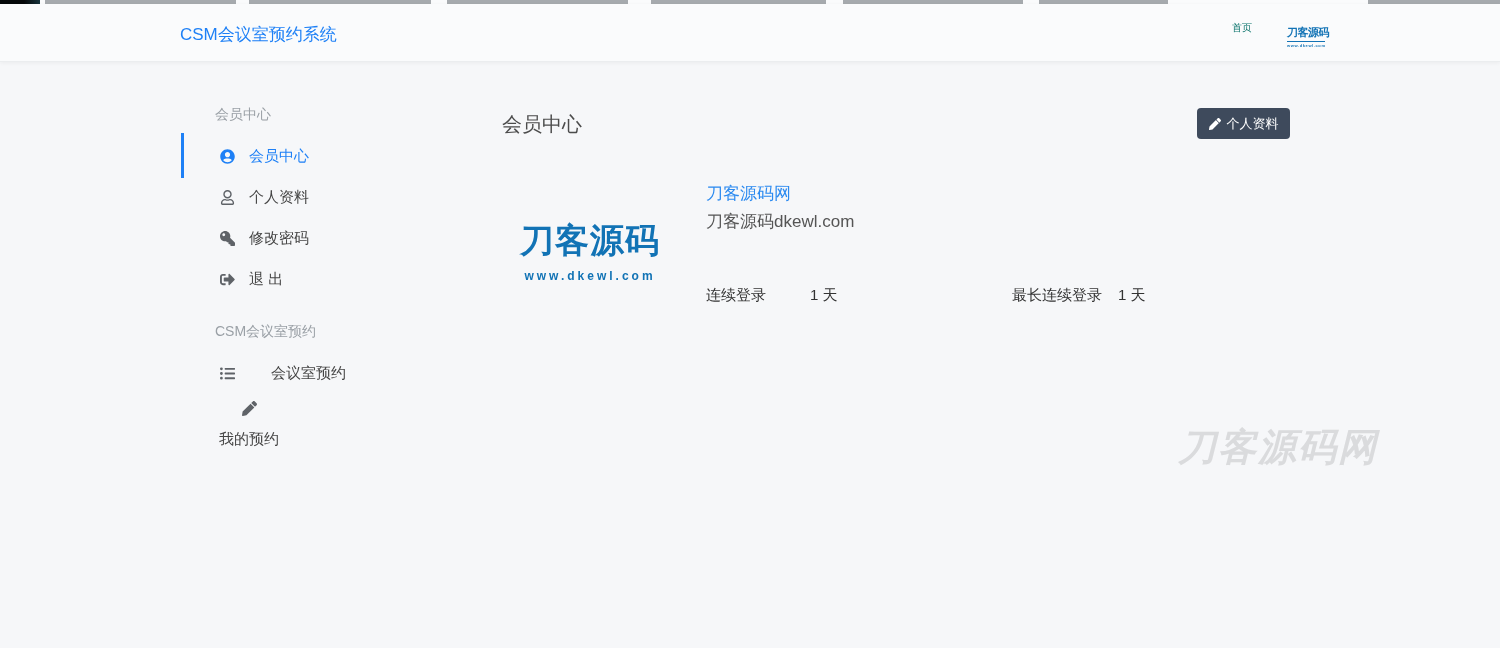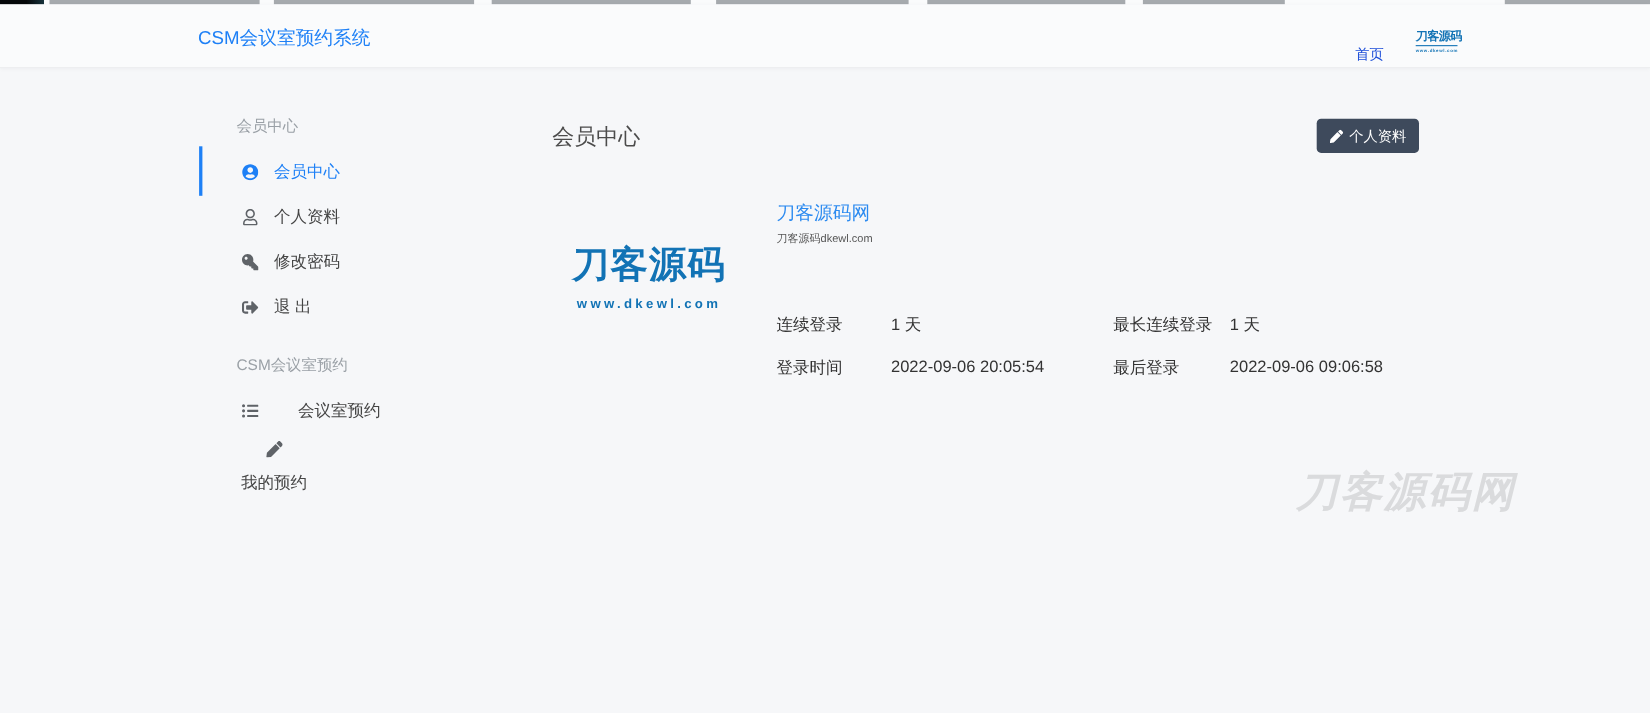--- a/index.html
+++ b/index.html
@@ -10,21 +10,21 @@
   
   .tabstrip { position:absolute; top:0; left:0; width:1500px; height:4px; background:#fafbfc; }
   .tabseg { position:absolute; top:0; height:4px; background:#a6aaae; }
   .tabseg.dark { background:linear-gradient(to right,#05080a 60%,#17333c); }
 
   
   .header { position:absolute; top:4px; left:0; width:1500px; height:58px;
             background:#fafbfc; border-bottom:1px solid #ebedef;
             box-shadow:0 1px 4px rgba(0,0,0,0.05); }
   .brand { position:absolute; left:180px; top:19px; font-size:17px; color:#1e80f6; cursor:pointer; }
-  .nav-home { position:absolute; left:1232px; top:37px; font-size:13px; color:#1d4ed8; cursor:pointer; }
+  .nav-home { position:absolute; left:1232px; top:17px; font-size:10px; color:#0f766e; cursor:pointer; }
   .nav-logo { position:absolute; left:1287px; top:21px; width:38px; text-align:center; cursor:pointer; }
   .nav-logo .l1 { font-size:11px; font-weight:900; color:#1273b5; letter-spacing:-0.5px; white-space:nowrap; }
   .nav-logo .l2 { font-size:4px; font-weight:bold; color:#1273b5; letter-spacing:0.6px; white-space:nowrap;
                   border-top:1px solid #1273b5; margin-top:1px; padding-top:1px; }
 
   
   .side-heading { position:absolute; left:215px; font-size:14px; color:#9aa0a6; }
   .side-item { position:absolute; left:219px; height:26px; display:flex; align-items:center; gap:14px;
                font-size:15px; color:#454545; cursor:pointer; white-space:nowrap; }
   .side-item .ico { width:16px; height:16px; display:flex; align-items:center; justify-content:center; color:#5f6368; }
@@ -39,21 +39,21 @@
               background:#3e4a5c; color:#fff; border:none; border-radius:4px;
               font-size:13px; font-family:inherit; display:flex; align-items:center; justify-content:center; gap:6px;
               cursor:pointer; }
   .edit-btn svg { width:12px; height:12px; }
 
   .avatar-logo { position:absolute; left:505px; top:218px; width:170px; text-align:center; }
   .avatar-logo .big { font-size:34px; font-weight:900; color:#1273b5; letter-spacing:1px; white-space:nowrap; }
   .avatar-logo .small { font-size:12px; font-weight:800; color:#1273b5; letter-spacing:3px; margin-top:5px; white-space:nowrap; }
 
   .profile-name { position:absolute; left:706px; top:182px; font-size:17px; color:#2b8af0; cursor:pointer; }
-  .profile-sub  { position:absolute; left:706px; top:210px; font-size:10px; color:#555; }
+  .profile-sub  { position:absolute; left:706px; top:210px; font-size:17px; color:#555; }
 
   .info-row { position:absolute; left:706px; display:flex; font-size:15px; color:#333; white-space:nowrap; }
   .info-row .lab1 { width:104px; }
   .info-row .val1 { width:202px; }
   .info-row .lab2 { width:106px; }
   .info-row .blue { color:#1e88f0; cursor:pointer; }
 
   .watermark { position:absolute; left:1178px; top:422px; font-size:38px; font-weight:bold; font-style:italic;
                color:#dadbdd; letter-spacing:2px; white-space:nowrap; user-select:none; }
 </style>
@@ -160,22 +160,16 @@
   <div class="profile-sub">刀客源码dkewl.com</div>
 
 
   <div class="info-row" style="top:286px;">
     <span class="lab1">连续登录</span>
     <span class="val1">1 天</span>
     <span class="lab2">最长连续登录</span>
     <span>1 天</span>
   </div>
 
-  <div class="info-row" style="top:325px;">
-    <span class="lab1">登录时间</span>
-    <span class="val1">2022-09-06 20:05:54</span>
-    <span class="lab2">最后登录</span>
-    <span>2022-09-06 09:06:58</span>
-  </div>
 
   <div class="watermark">刀客源码网</div>
 
 </div>
 
 </body></html>

